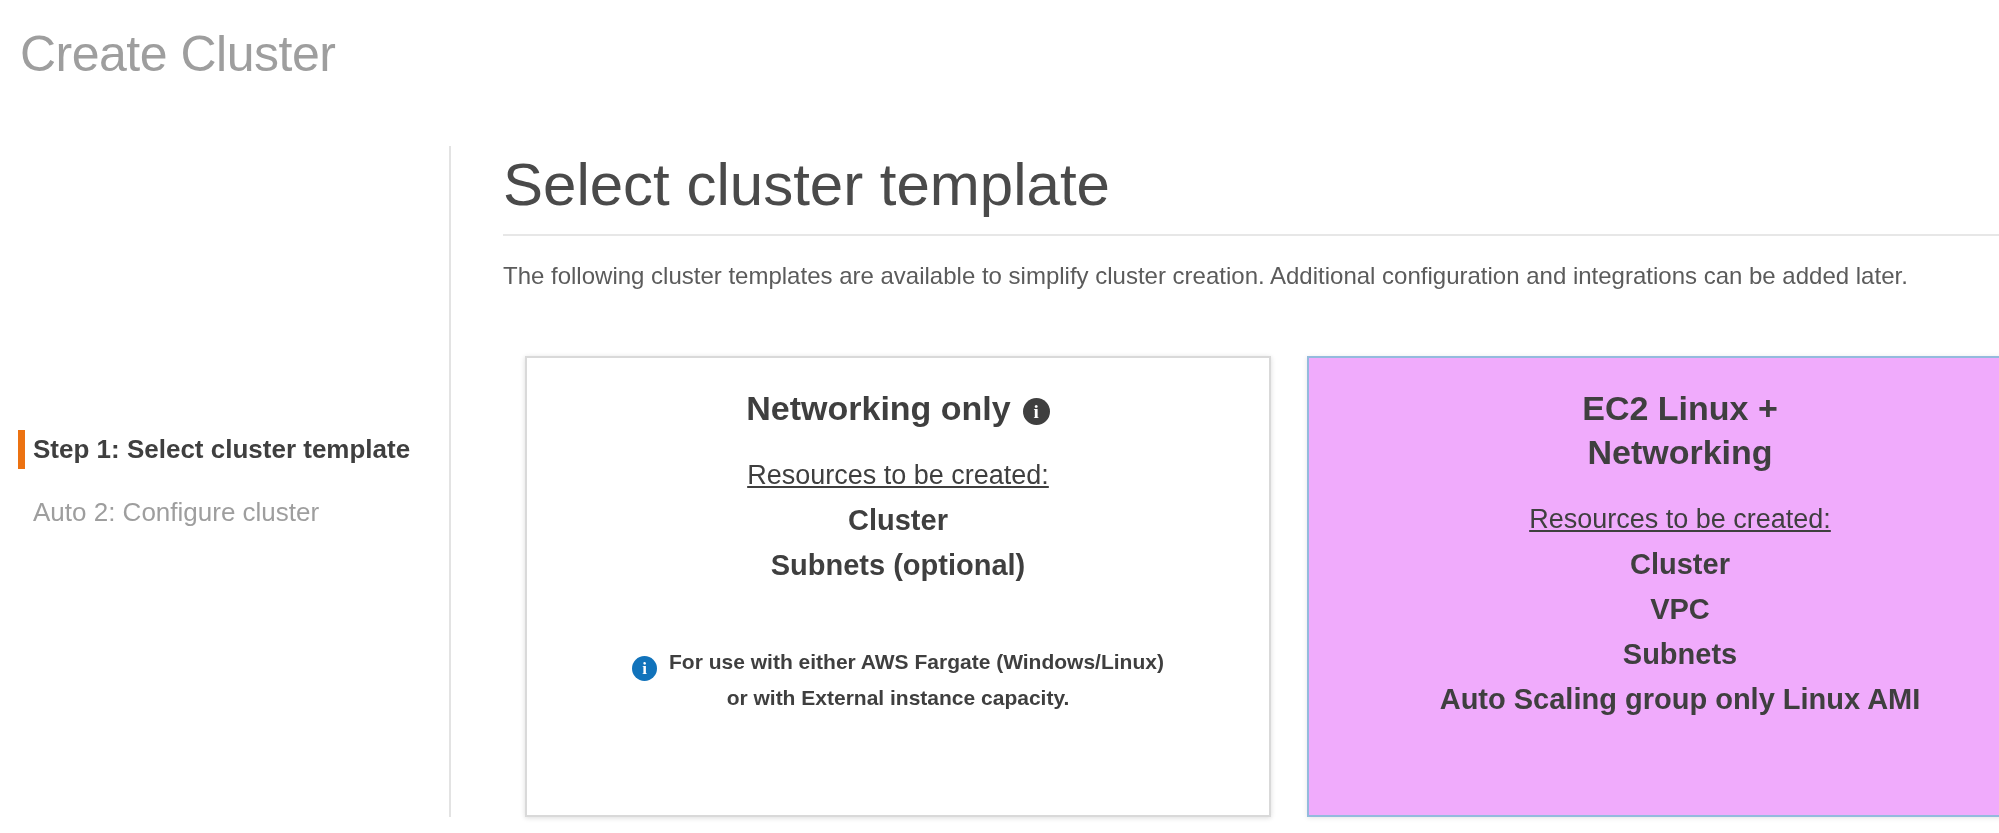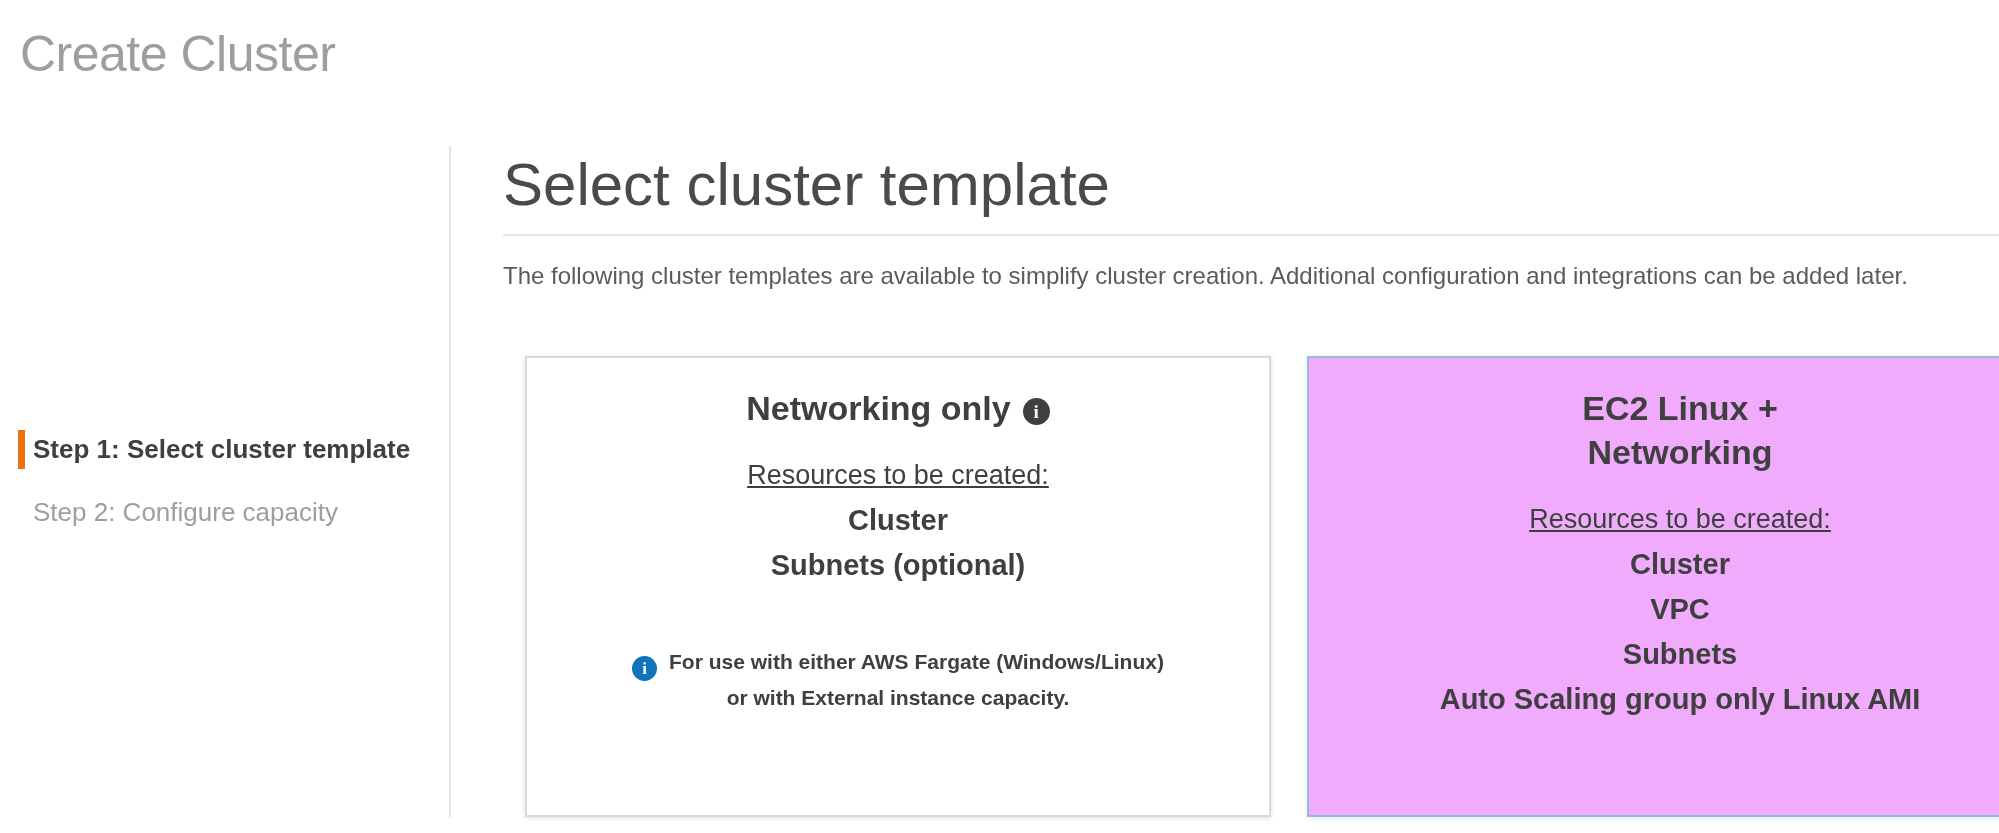--- a/index.html
+++ b/index.html
@@ -57,21 +57,21 @@
 </style>
 </head>
 <body>
 
 <h1 class="page-title">Create Cluster</h1>
 
 <div class="content-row">
 
   <div class="sidebar">
     <div class="step step-active">Step 1: Select cluster template</div>
-    <div class="step step-inactive">Step 2: Configure capacity</div>
+    <div class="step step-inactive">Auto 2: Configure cluster</div>
   </div>
 
   <div class="main-panel">
     <h2 class="section-heading">Select cluster template</h2>
     <hr class="heading-divider">
     <p class="section-desc">The following cluster templates are available to simplify cluster creation. Additional configuration and integrations can be added later.</p>
 
     <div class="cards">
 
       <div class="card">

